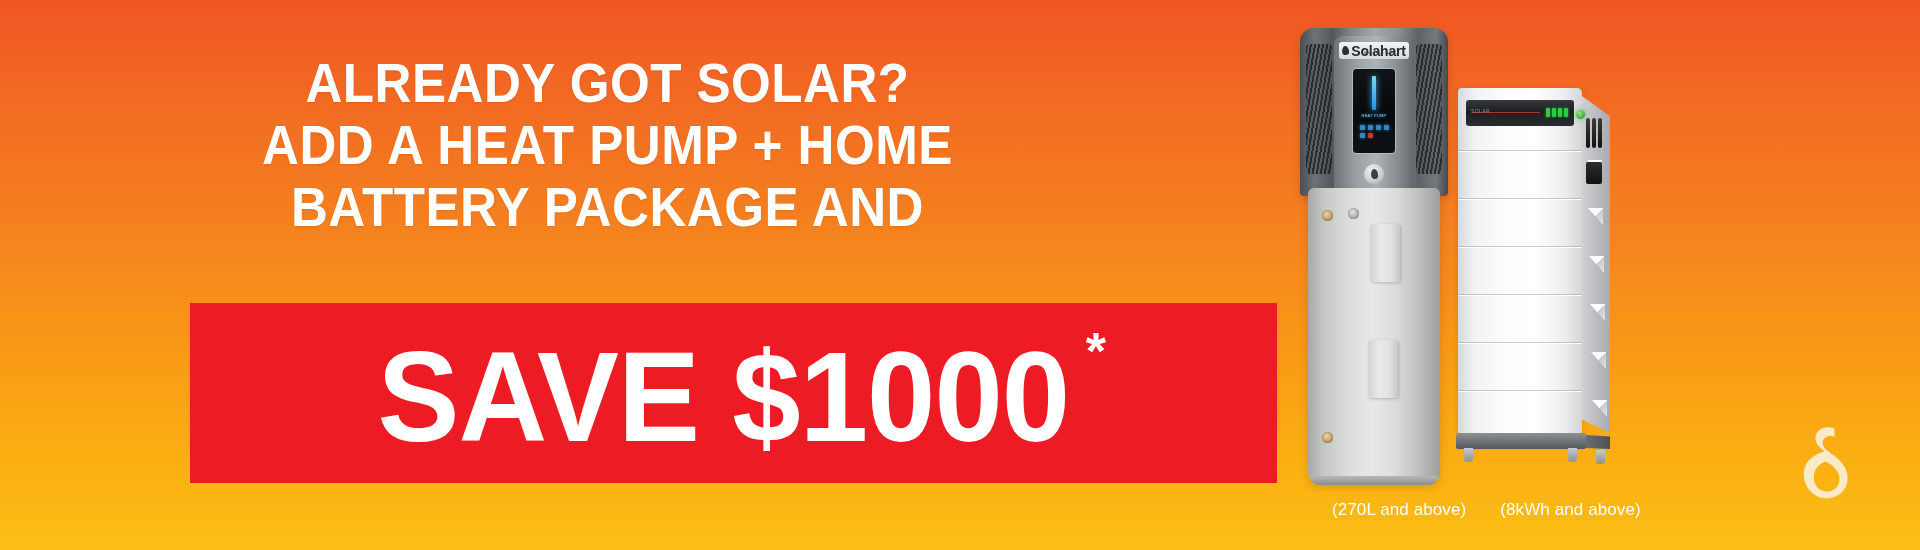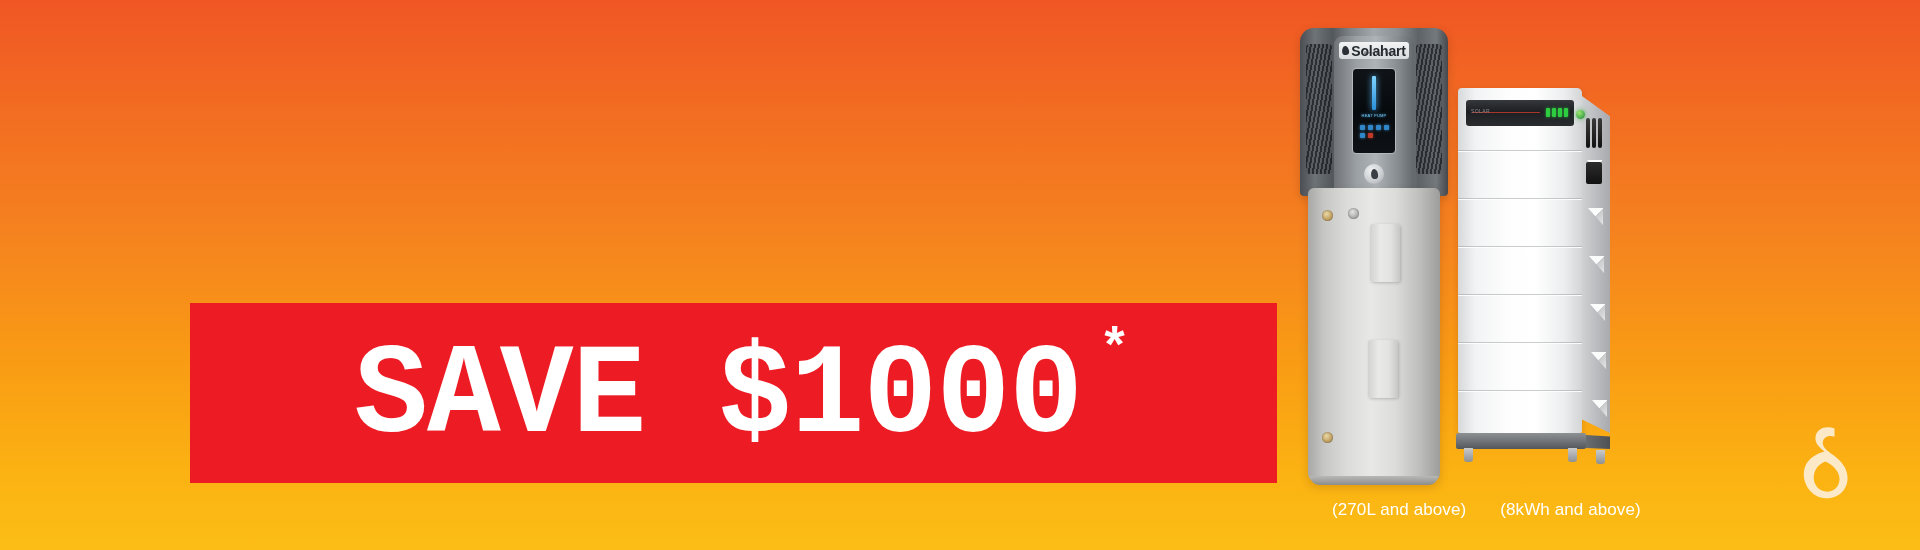--- a/index.html
+++ b/index.html
@@ -50,21 +50,20 @@
     width:1087px; height:180px;
     background:#ED1C24;
     z-index:6;
   }
   #save-inner {
     position:absolute;
     left:0; top:0; right:0; bottom:0;
     display:flex;
     align-items:center;
     justify-content:center;
-    font-family:Liberation Mono, monospace;
   }
   #save-text {
     color:#FFFFFF;
     font-weight:bold;
     font-size:128px;
     line-height:128px;
     letter-spacing:-1px;
     transform:scaleX(0.96);
     white-space:nowrap;
     position:relative;
@@ -386,20 +385,25 @@
     right:62px; bottom:38px;
     width:64px; height:92px;
     z-index:7;
   }
 </style>
 </head>
 <body>
 
 <div id="banner">
 
+  <div id="headline">
+    <div class="hl-line">ALREADY GOT SOLAR?</div>
+    <div class="hl-line">ADD A HEAT PUMP + HOME</div>
+    <div class="hl-line">BATTERY PACKAGE AND</div>
+  </div>
 
   <div id="save-band">
     <div id="save-inner">
       <span id="save-text">SAVE $1000</span>
         <span id="save-asterisk">*</span>
     </div>
   </div>
 
   <div id="products">
 

